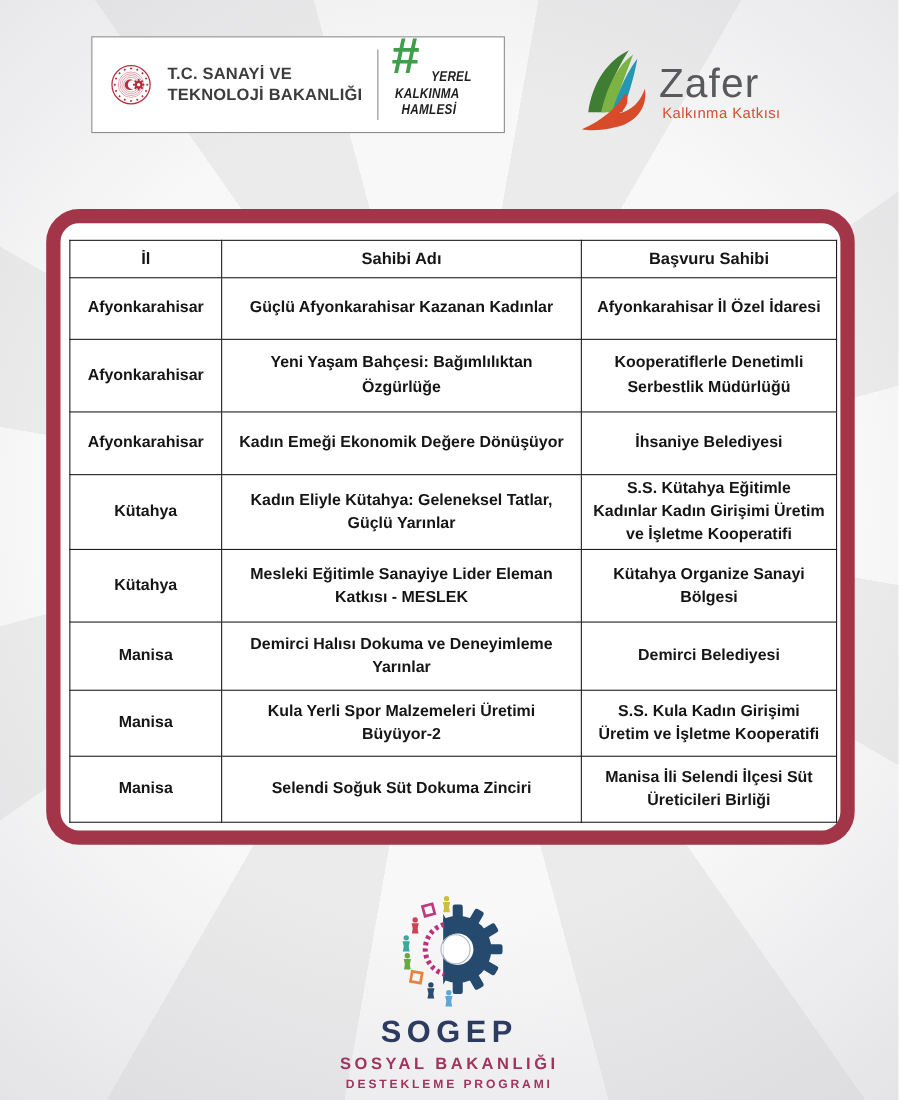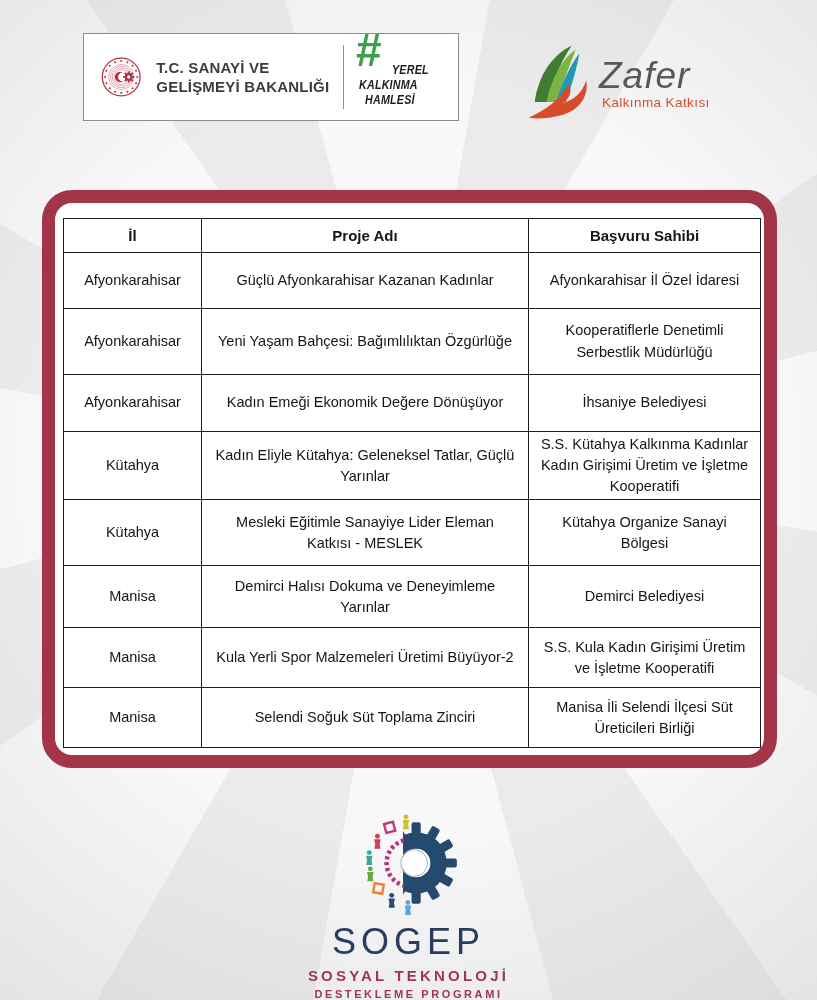--- a/index.html
+++ b/index.html
@@ -30,33 +30,33 @@
   .table-frame{
     position:absolute;left:42px;top:190px;width:735px;height:578px;box-sizing:border-box;
     background:#ffffff;border:13px solid #a23548;border-radius:30px;padding:15px 7px 14px 8px;
   }
   table.projects{border-collapse:collapse;table-layout:fixed;width:697px;height:521px;margin:0 auto;}
   .projects th,.projects td{
     border:1.3px solid #1e1e1e;text-align:center;vertical-align:middle;
     padding:2px 10px;color:#151515;overflow:hidden;
   }
   .projects th{font-size:15px;font-weight:bold;height:29px;padding:2px 6px;}
-  .projects td{font-size:14.5px;line-height:1.45;font-weight:400;}
+  .projects td{font-size:14.5px;line-height:1.45;font-weight:700;}
   .projects col.c1{width:138px;} .projects col.c2{width:327px;} .projects col.c3{width:232px;}
   .projects tbody tr:nth-child(1){height:56px;}
   .projects tbody tr:nth-child(2){height:66px;}
   .projects tbody tr:nth-child(3){height:57px;}
   .projects tbody tr:nth-child(4){height:67px;}
   .projects tbody tr:nth-child(5){height:66px;}
   .projects tbody tr:nth-child(6){height:62px;}
   .projects tbody tr:nth-child(7){height:60px;}
   .projects tbody tr:nth-child(8){height:60px;}
   
   .sogep{position:absolute;left:0;top:812px;width:817px;display:flex;flex-direction:column;align-items:center;}
-  .sogep-acronym{font-size:36px;font-weight:400;letter-spacing:5px;line-height:1;margin-top:6px;}
+  .sogep-acronym{font-size:28px;font-weight:700;letter-spacing:5px;line-height:1;margin-top:6px;}
   .sogep-sub1{font-size:15px;font-weight:bold;letter-spacing:3.2px;margin-top:7px;}
   .sogep-sub2{font-size:11px;font-weight:bold;letter-spacing:2.6px;margin-top:4px;}
 </style>
 </head>
 <body>
 
 <div class="canvas">
 
   <div class="ministry-box">
     <svg width="76" height="76" viewBox="0 0 80 80">
@@ -97,55 +97,55 @@
         <rect x="-1.4" y="-1.4" width="2.8" height="2.8" transform="translate(22,22) rotate(45)"></rect>
         <rect x="-1.4" y="-1.4" width="2.8" height="2.8" transform="translate(30.2,16.4) rotate(45)"></rect>
         <rect x="-1.4" y="-1.4" width="2.8" height="2.8" transform="translate(40,14.5) rotate(45)"></rect>
         <rect x="-1.4" y="-1.4" width="2.8" height="2.8" transform="translate(49.8,16.4) rotate(45)"></rect>
         <rect x="-1.4" y="-1.4" width="2.8" height="2.8" transform="translate(58,22) rotate(45)"></rect>
         <rect x="-1.4" y="-1.4" width="2.8" height="2.8" transform="translate(63.6,30.2) rotate(45)"></rect>
       </g>
     </svg>
     <div class="ministry-text">
       <div>T.C. SANAYİ VE</div>
-      <div>GELİŞMEYİ BAKANLIĞI</div>
+      <div>TEKNOLOJİ BAKANLIĞI</div>
     </div>
     <div class="logo-divider"></div>
     <div class="hamle">
       <div class="hamle-hash" style="color: rgb(63, 158, 73);">#</div>
       <div class="hamle-line hl1">YEREL</div>
       <div class="hamle-line hl2">KALKINMA</div>
       <div class="hamle-line hl3">HAMLESİ</div>
     </div>
   </div>
 
   <div class="zafer">
     <svg width="68" height="84" viewBox="0 0 70 85">
       <path d="M8,62 C12,34 26,14 46,4 C32,26 25,44 24,62 Z" fill="#3e7d32"></path>
       <path d="M20,62 C26,36 36,18 50,8 C42,30 35,46 32,62 Z" fill="#7cb342"></path>
       <path d="M30,62 C38,38 46,22 54,12 C50,34 44,50 40,62 Z" fill="#2596b4"></path>
       <path d="M2,78 C20,70 33,60 43,44 C47,51 44,58 37,63 C49,60 57,52 61,40 C64,58 52,72 34,76 C22,79 10,80 2,78 Z" fill="#d84b2a"></path>
     </svg>
     <div class="zafer-text">
-      <div class="zafer-name" style="color: rgb(88, 89, 91); font-style: italic;">Zafer</div>
+      <div class="zafer-name" style="color: rgb(88, 89, 91);">Zafer</div>
       <div class="zafer-sub" style="color: rgb(209, 80, 46);">Kalkınma Katkısı</div>
     </div>
   </div>
 
   <div class="table-frame" style="border-color: rgb(162, 53, 72);">
     <table class="projects">
       <colgroup>
           <col class="c1">
           <col class="c2">
           <col class="c3">
         </colgroup>
       <thead>
         <tr>
           <th>İl</th>
-          <th>Proje Adı</th>
+          <th>Sahibi Adı</th>
           <th>Başvuru Sahibi</th>
         </tr>
       </thead>
       <tbody id="table-body">
           <tr>
             <td>Afyonkarahisar</td>
             <td>Güçlü Afyonkarahisar Kazanan Kadınlar</td>
             <td>Afyonkarahisar İl Özel İdaresi</td>
           </tr>
           <tr>
@@ -154,40 +154,40 @@
             <td>Kooperatiflerle Denetimli Serbestlik Müdürlüğü</td>
           </tr>
           <tr>
             <td>Afyonkarahisar</td>
             <td>Kadın Emeği Ekonomik Değere Dönüşüyor</td>
             <td>İhsaniye Belediyesi</td>
           </tr>
           <tr>
             <td>Kütahya</td>
             <td>Kadın Eliyle Kütahya: Geleneksel Tatlar, Güçlü Yarınlar</td>
-            <td>S.S. Kütahya Kalkınma Kadınlar Kadın Girişimi Üretim ve İşletme Kooperatifi</td>
+            <td>S.S. Kütahya Eğitimle Kadınlar Kadın Girişimi Üretim ve İşletme Kooperatifi</td>
           </tr>
           <tr>
             <td>Kütahya</td>
             <td>Mesleki Eğitimle Sanayiye Lider Eleman Katkısı - MESLEK</td>
             <td>Kütahya Organize Sanayi Bölgesi</td>
           </tr>
           <tr>
             <td>Manisa</td>
             <td>Demirci Halısı Dokuma ve Deneyimleme Yarınlar</td>
             <td>Demirci Belediyesi</td>
           </tr>
           <tr>
             <td>Manisa</td>
             <td>Kula Yerli Spor Malzemeleri Üretimi Büyüyor-2</td>
             <td>S.S. Kula Kadın Girişimi Üretim ve İşletme Kooperatifi</td>
           </tr>
           <tr>
             <td>Manisa</td>
-            <td>Selendi Soğuk Süt Toplama Zinciri</td>
+            <td>Selendi Soğuk Süt Dokuma Zinciri</td>
             <td>Manisa İli Selendi İlçesi Süt Üreticileri Birliği</td>
           </tr>
         </tbody>
     </table>
   </div>
 
   <div class="sogep">
     <svg width="112" height="106" viewBox="0 0 110 104">
       <defs>
         <clipPath id="gclip">
@@ -246,17 +246,17 @@
             <circle cy="-4.2" r="2.4"></circle>
             <path d="M-3.2,-1.2 H3.2 L2.2,3.5 L3,8 H-3 L-2.2,3.5 Z"></path>
           </g>
         <g transform="translate(54,93)" fill="#5aa7dc">
             <circle cy="-4.2" r="2.4"></circle>
             <path d="M-3.2,-1.2 H3.2 L2.2,3.5 L3,8 H-3 L-2.2,3.5 Z"></path>
           </g>
       </g>
     </svg>
     <div class="sogep-acronym" style="color: rgb(43, 60, 96);">SOGEP</div>
-    <div class="sogep-sub1" style="color: rgb(160, 52, 95);">SOSYAL TEKNOLOJİ</div>
+    <div class="sogep-sub1" style="color: rgb(160, 52, 95);">SOSYAL BAKANLIĞI</div>
     <div class="sogep-sub2" style="color: rgb(160, 52, 95);">DESTEKLEME PROGRAMI</div>
   </div>
 
 </div>
 
 </body></html>

